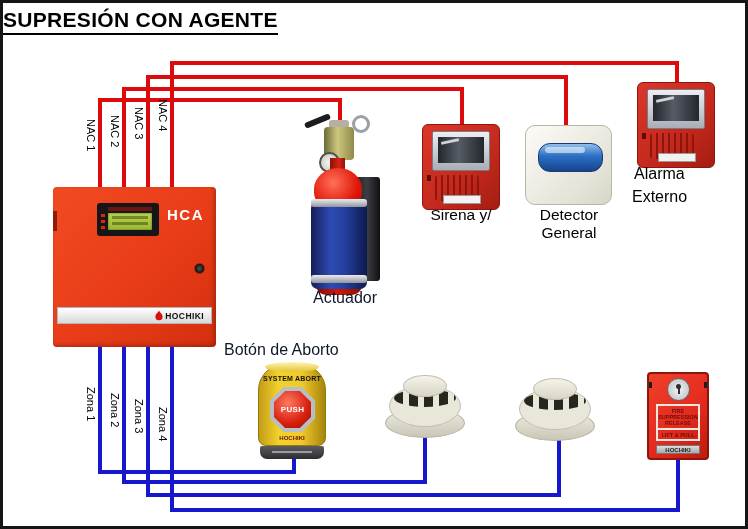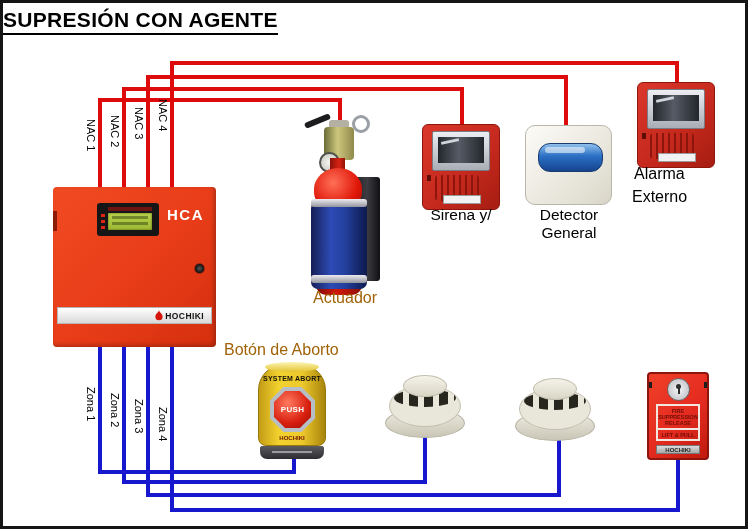--- a/index.html
+++ b/index.html
@@ -12,21 +12,21 @@
   
   .title-wrap{left:0;right:0;top:5px;z-index:5;}
   .title{display:inline-block;font-size:21px;font-weight:bold;color:#000;
     border-bottom:2px solid #000;padding-bottom:1px;letter-spacing:.3px;}
   
   .wr{background:var(--wire-nac,#dd0b0b);z-index:1;}
   .wb{background:var(--wire-zona,#1717cd);z-index:1;}
   
   .vlabel{writing-mode:vertical-rl;font-size:11px;color:#000;z-index:2;line-height:13px;}
   
-  .dlabel{font-size:15.5px;color:#a16207;z-index:4;white-space:nowrap;}
+  .dlabel{font-size:15.5px;color:#0f172a;z-index:4;white-space:nowrap;}
   .center{text-align:center;}
   
   .panel{left:50px;top:184px;width:163px;height:160px;z-index:2;
     background:linear-gradient(135deg,#f14b22,var(--panel-red,#e83c18) 55%,#d42f0e);
     border-radius:4px;box-shadow:inset -2px -2px 4px rgba(0,0,0,.25);}
   .panel .hinge{left:0;top:24px;width:4px;height:20px;background:#8c1c08;}
   .panel .bezel{left:44px;top:16px;width:62px;height:33px;background:#161616;border-radius:3px;}
   .panel .bezel-top{left:11px;top:4px;width:44px;height:4px;background:#6d1512;}
   .panel .lcd{left:11px;top:10px;width:44px;height:17px;
     background:linear-gradient(180deg,#b9d24c,var(--lcd-green,#9cb832));

